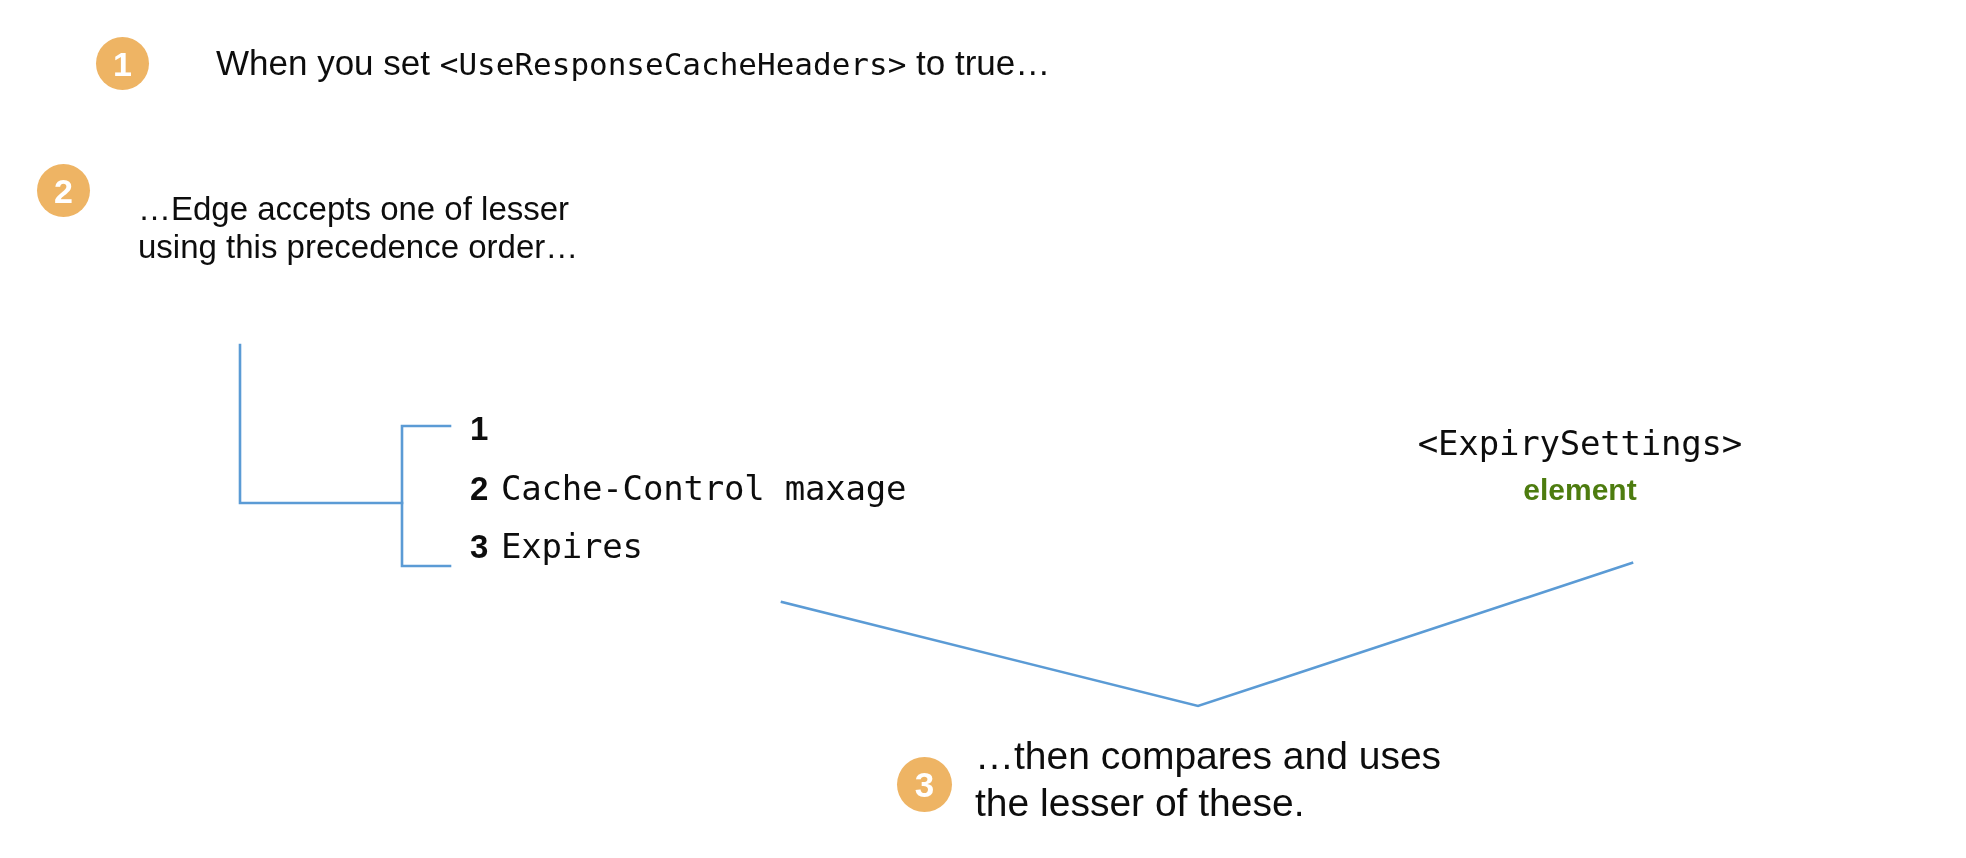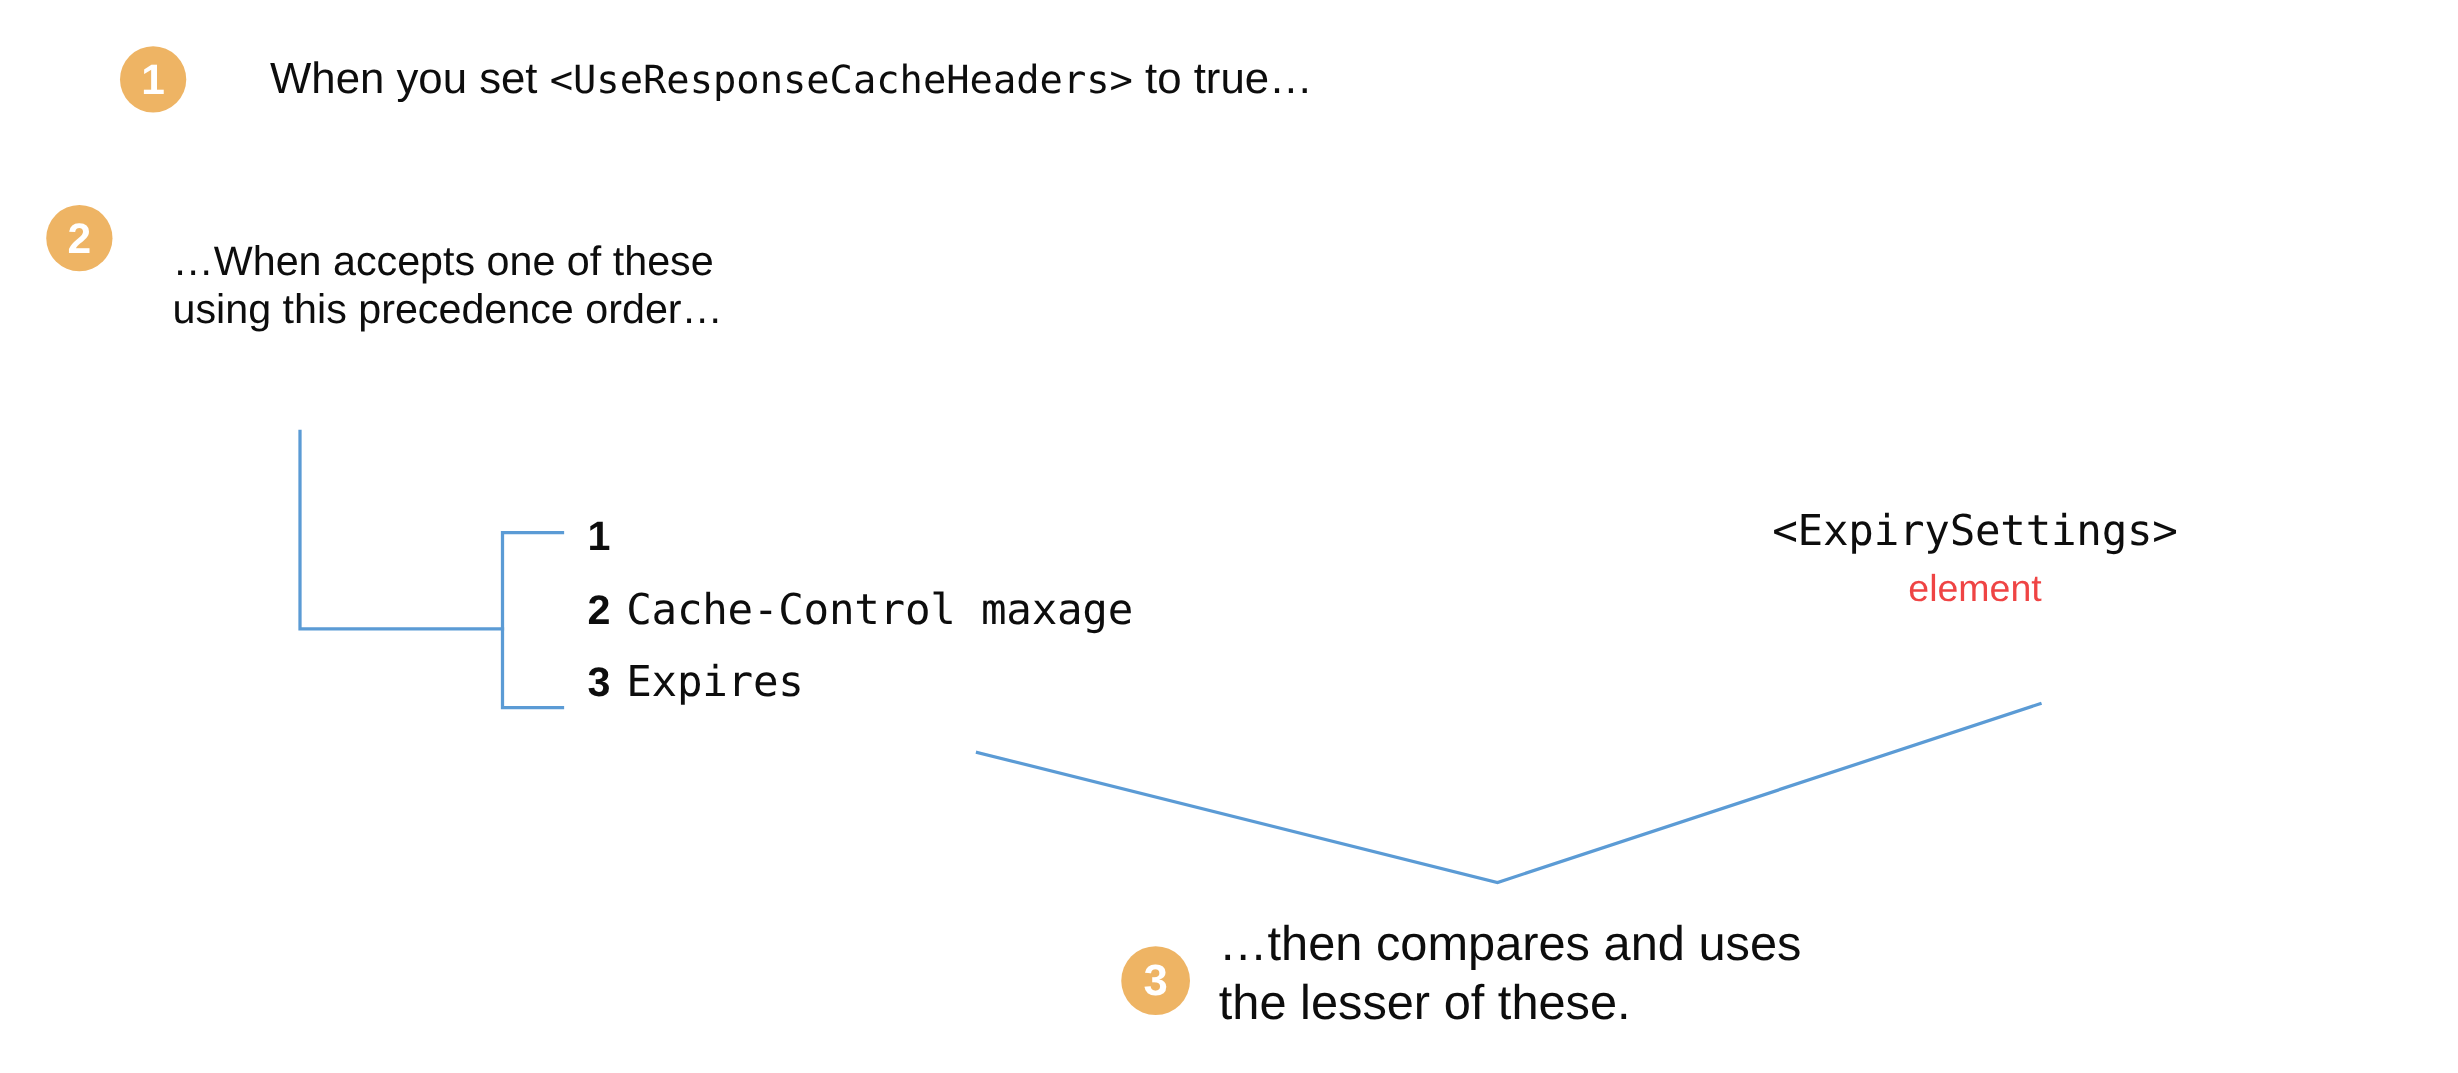--- a/index.html
+++ b/index.html
@@ -130,37 +130,38 @@
     font-family: "DejaVu Sans Mono", "Liberation Mono", monospace;
     font-size: 34px;
     color: #0d0d0d;
     letter-spacing: -0.2px;
   }
 
   
   #policy-body {
     position: absolute;
     left: 1380px;
-    top: 405px;
+    top: 423px;
     width: 400px;
     text-align: center;
   }
   #policy-body .mono {
     display: block;
     font-family: "DejaVu Sans Mono", "Liberation Mono", monospace;
     font-size: 34px;
     color: #0d0d0d;
     letter-spacing: -0.2px;
   }
   #policy-body .element-word {
     display: block;
     margin-top: 10px;
     font-family: "Liberation Sans", "DejaVu Sans", sans-serif;
     font-size: 30px;
-    color: #ef4444;
+    color: #4d7c0f;
+    font-weight: bold;
   }
 </style>
 </head>
 <body>
 
 <div id="canvas">
 
   <svg id="connectors" viewBox="0 0 1966 858" xmlns="http://www.w3.org/2000/svg">
     <g fill="none" stroke="#5b9bd5" stroke-width="2.6" stroke-linecap="square" stroke-linejoin="miter">
 
@@ -173,21 +174,21 @@
   </svg>
 
   <div class="badge badge-1">1</div>
 
   <div class="annot annot-1">
     <span>When you set </span><span class="mono-inline">&lt;UseResponseCacheHeaders&gt;</span><span> to true…</span>
   </div>
 
   <div class="badge badge-2">2</div>
 
-  <div class="annot annot-2">…When accepts one of these using this precedence order…</div>
+  <div class="annot annot-2">…Edge accepts one of lesser using this precedence order…</div>
 
 
   <ul id="precedence-list">
     <li>
       <span class="idx">1</span>
     </li>
     <li>
       <span class="idx">2</span>
       <span class="mono">Cache-Control maxage</span>
     </li>

